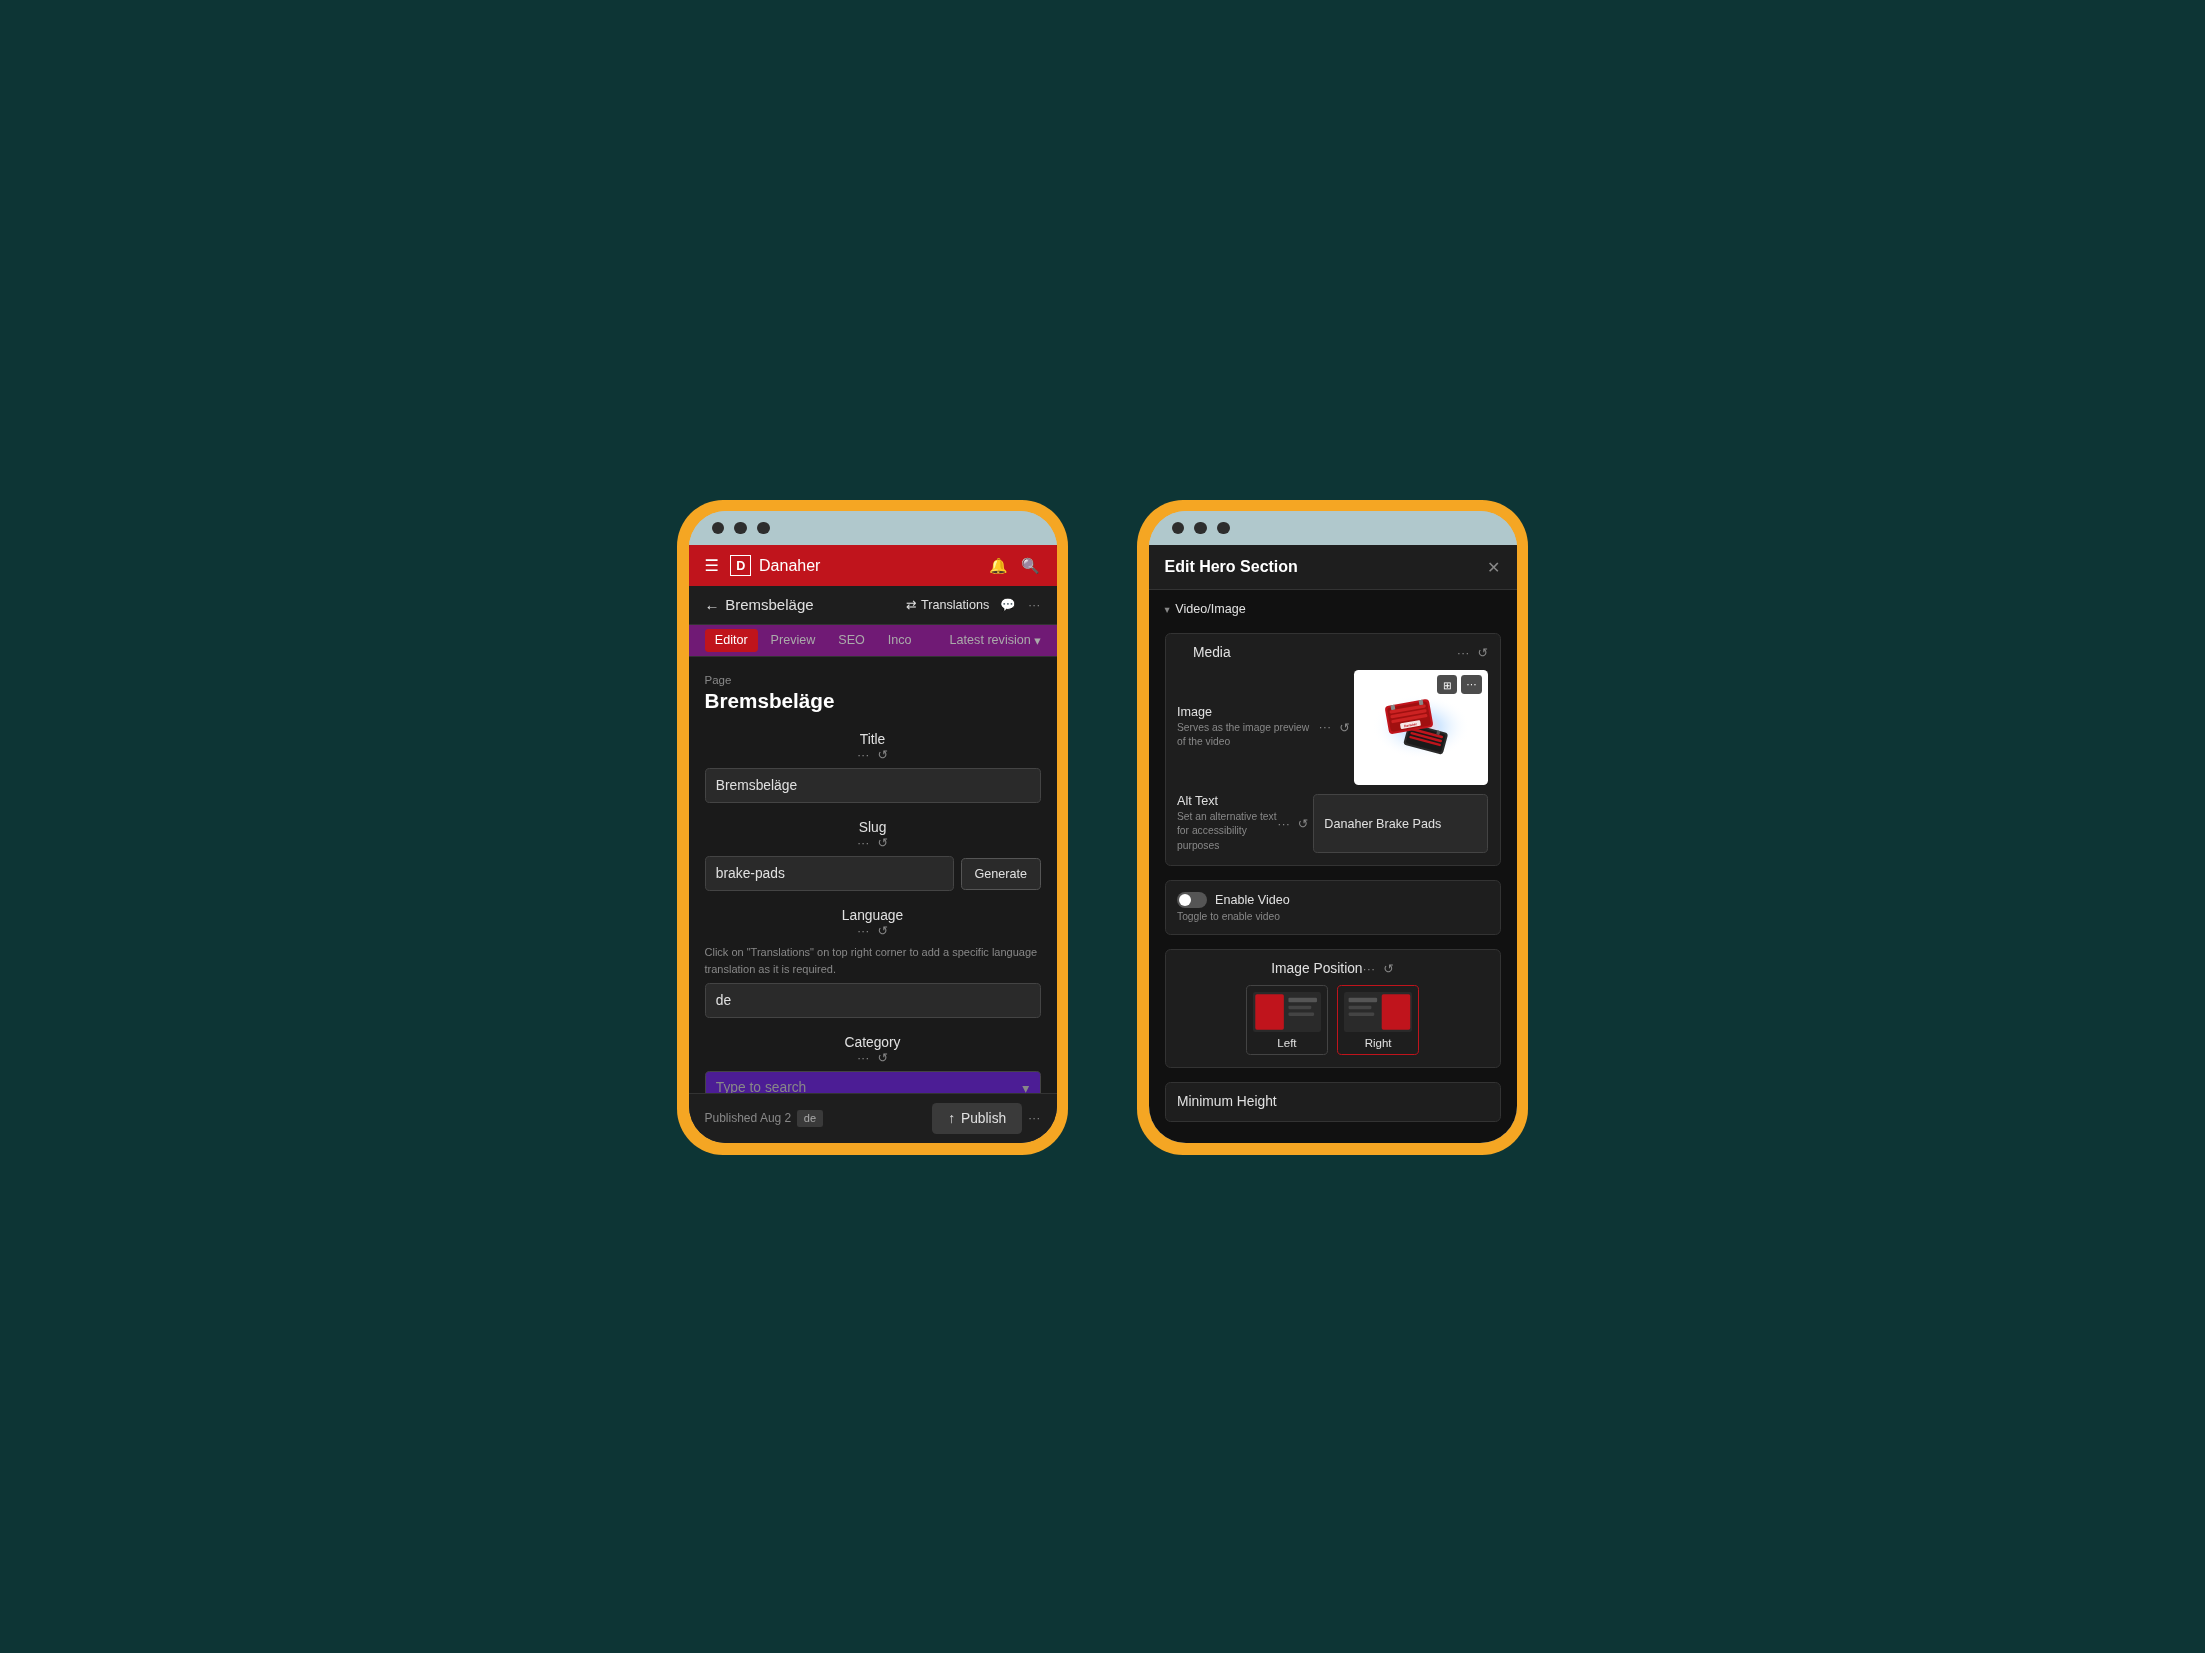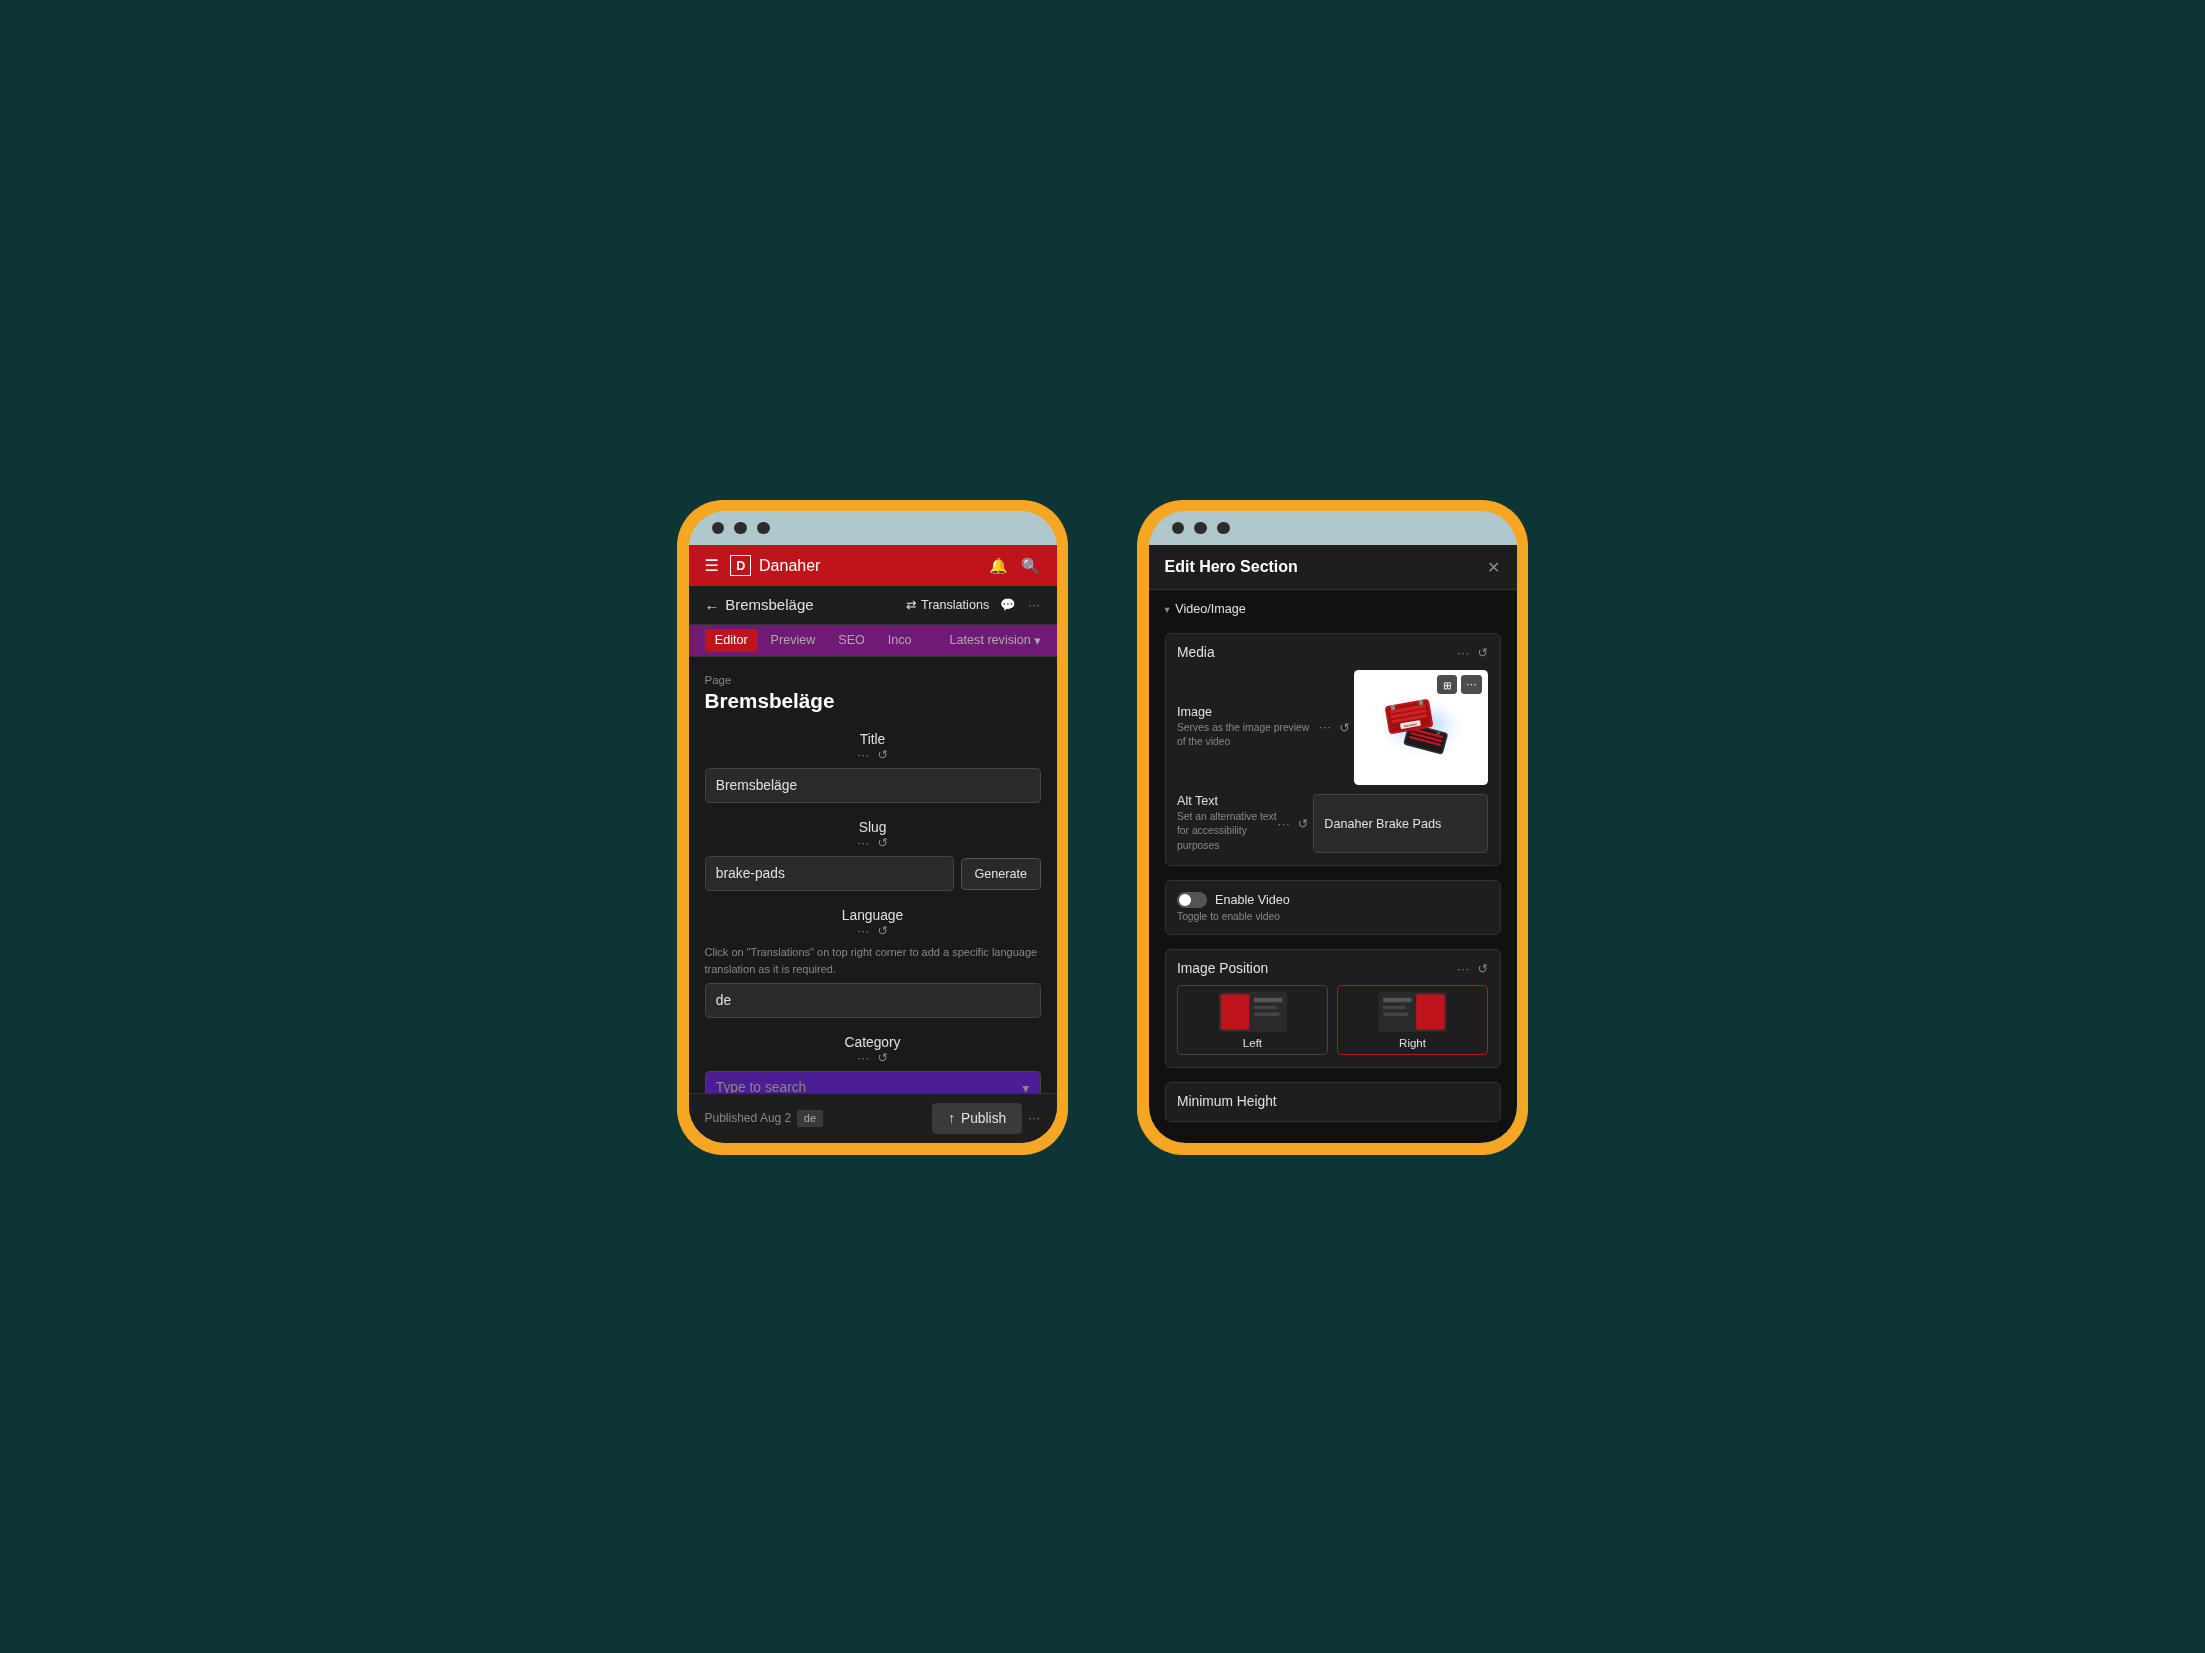--- a/index.html
+++ b/index.html
@@ -420,20 +420,21 @@
     .subsection-header {
       display: flex;
       align-items: center;
       justify-content: space-between;
     }
 
     .subsection-title {
       color: #e0e0e0;
       font-size: 13.8px;
       font-weight: 500;
+      margin-left: 16px;
     }
 
     .sub-field {
       display: flex;
       flex-direction: row;
       gap: 4.6px;
     }
 
     .sub-field-header {
       display: flex;
@@ -546,20 +547,21 @@
     }
 
     .image-position-section {
       background: #1e1e1e;
       border: 0.6px solid #333;
       border-radius: 5.7px;
       padding: 11.5px;
       display: flex;
       flex-direction: column;
       gap: 9.2px;
+      align-items: center;
     }
 
     .position-header {
       display: flex;
       align-items: center;
       justify-content: space-between;
     }
 
     .position-title {
       color: #e0e0e0;

